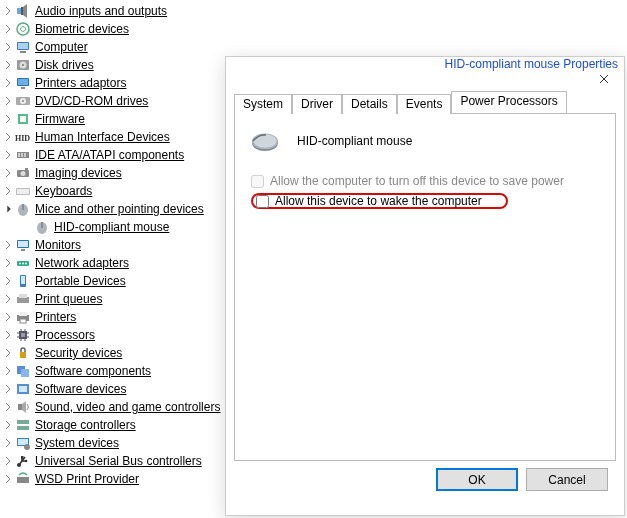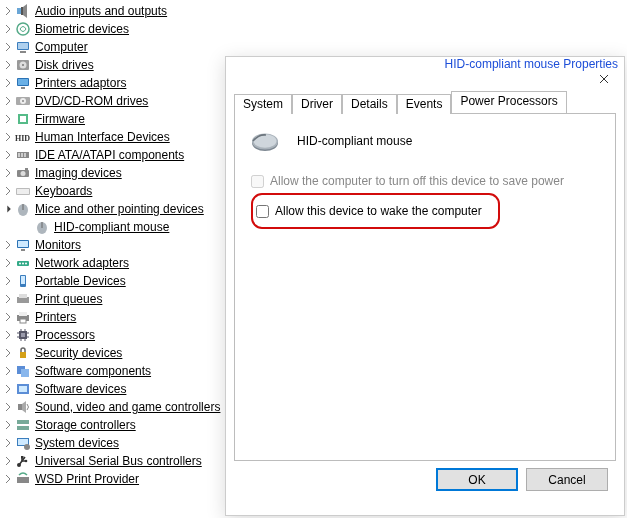--- a/index.html
+++ b/index.html
@@ -102,22 +102,22 @@
   }
   .dev-row { display:flex; align-items:center; gap:12px; margin-bottom: 18px; }
   .options { margin-left: 4px; }
   .opt { display:flex; align-items:center; height: 18px; gap:6px; }
   .opt input[type=checkbox] { width:13px; height:13px; margin:0; }
   .opt.disabled { color:#888; }
   .opt.disabled input { accent-color:#bbb; }
   .highlight {
     border: 2px solid #d20b0b;
     border-radius: 11px;
-    padding: 0 16px 0 3px;
-    display:inline-flex; align-items:center; height:36px; gap:6px;
+    padding: 0 24px 0 3px;
+    display:inline-flex; align-items:center; height:16px; gap:6px;
   }
   .dlg-buttons {
     position:absolute; right:8px; bottom:8px;
     display:flex; gap:8px;
   }
   .btn {
     width: 82px; height:23px;
     border:1px solid #adadad;
     background:#e1e1e1;
     font: inherit;

